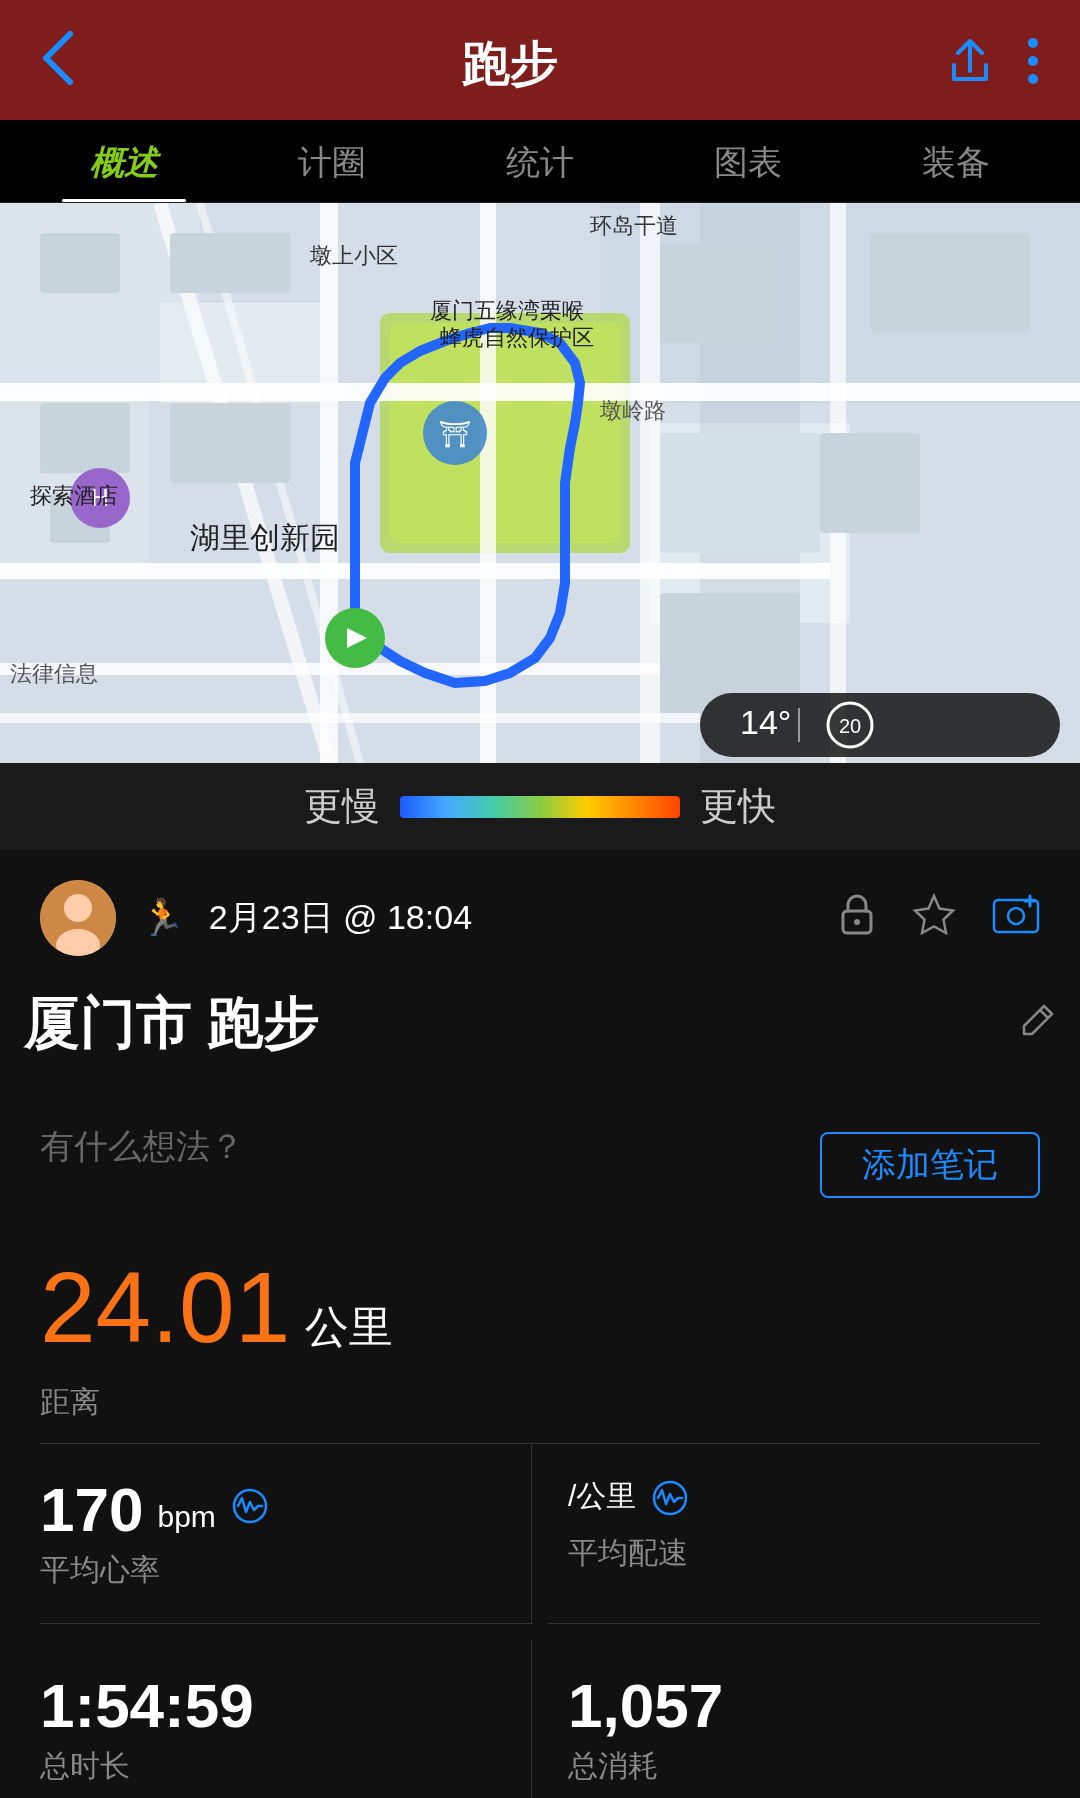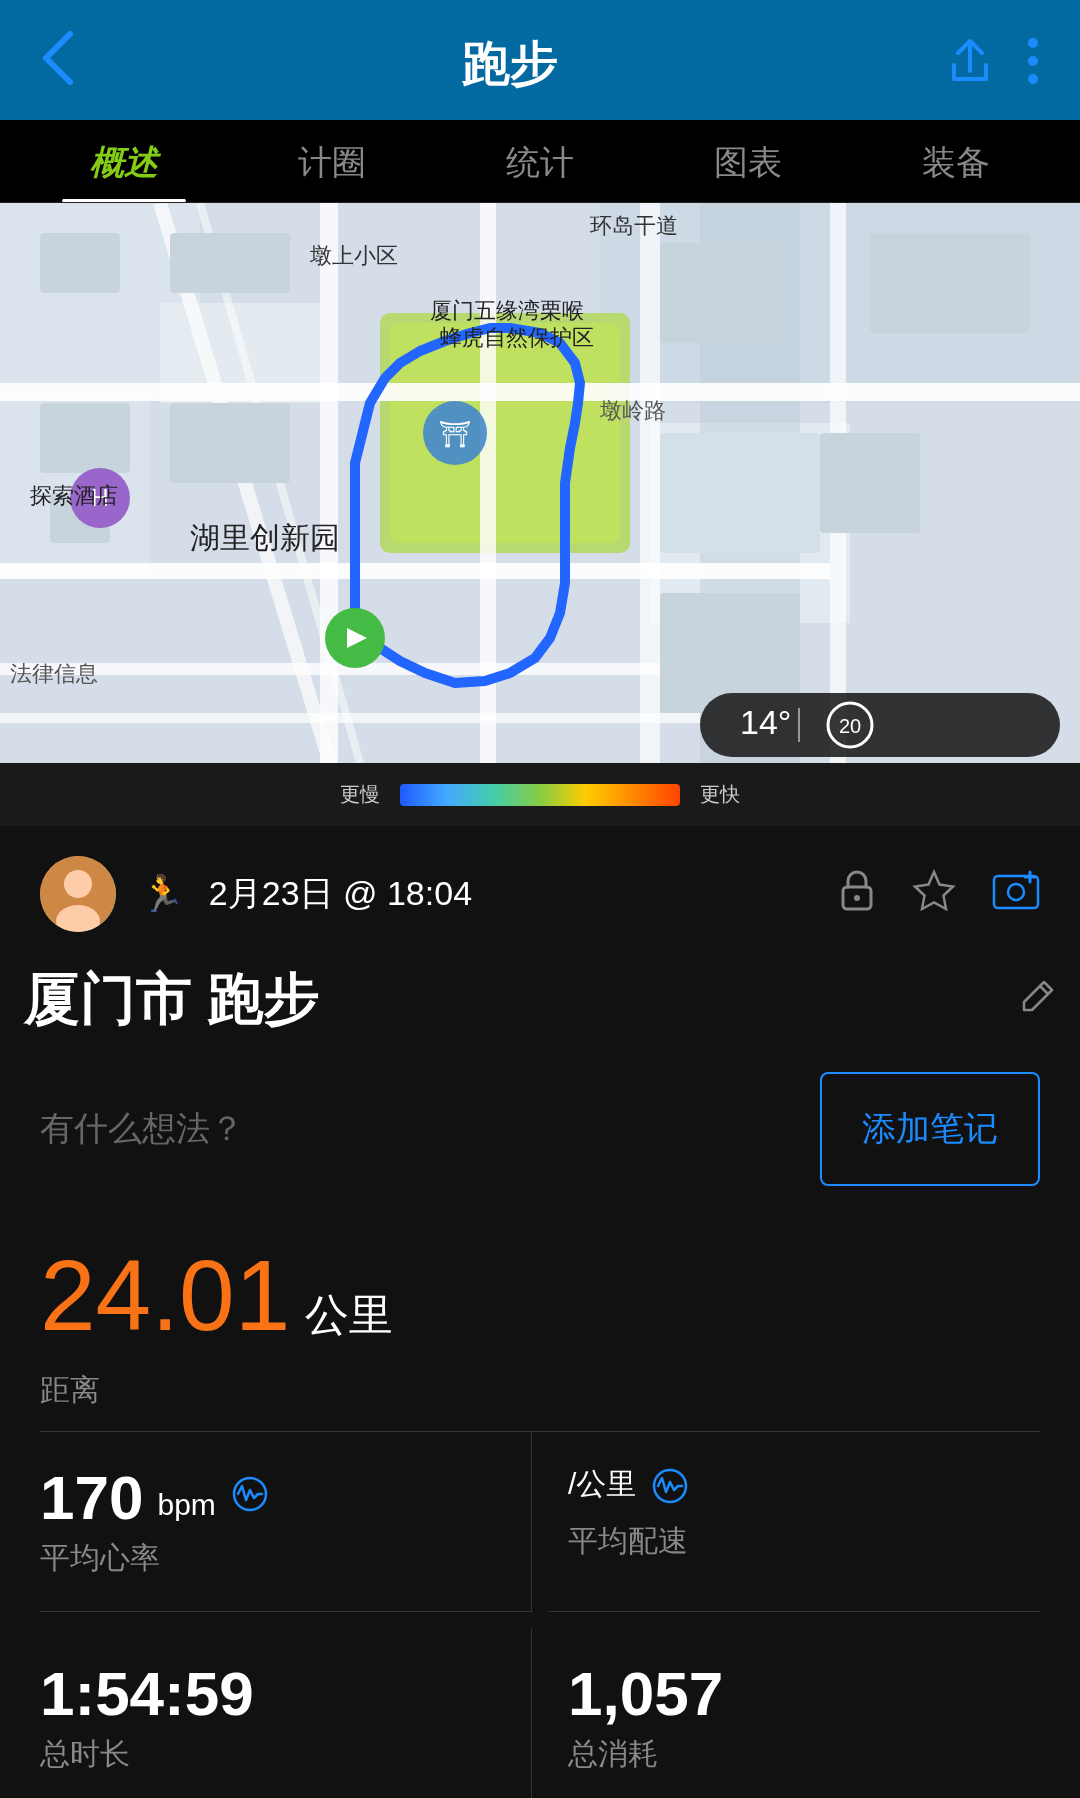--- a/index.html
+++ b/index.html
@@ -12,21 +12,21 @@
       min-height: 1798px;
       overflow-x: hidden;
     }
 
     
     .header {
       display: flex;
       align-items: center;
       justify-content: space-between;
       padding: 28px 40px 20px;
-      background: #0369a1;
+      background: #7f1d1d;
     }
     .header-title {
       font-size: 48px;
       font-weight: 600;
       color: #fff;
     }
     .header-icons {
       display: flex;
       gap: 30px;
       align-items: center;
@@ -98,21 +98,21 @@
     
     .speed-bar {
       background: #1a1a1a;
       padding: 18px 40px;
       display: flex;
       align-items: center;
       justify-content: center;
       gap: 20px;
     }
     .speed-label {
-      font-size: 20px;
+      font-size: 38px;
       color: #ccc;
     }
 
     
     .activity-meta {
       display: flex;
       align-items: center;
       padding: 30px 40px 10px;
       gap: 24px;
       background: #111;
@@ -176,24 +176,25 @@
       background: #111;
     }
     .notes-placeholder {
       font-size: 34px;
       color: #666;
     }
     .add-note-btn {
       border: 2px solid #1a8cff;
       color: #1a8cff;
       background: transparent;
-      padding: 32px 40px;
+      padding: 8px 40px;
       font-size: 34px;
       border-radius: 8px;
       cursor: pointer;
+      margin-top: 36px;
     }
 
     
     .stats-section {
       background: #111;
       padding: 20px 40px 0;
     }
     .distance-row {
       padding: 10px 0 20px;
       border-bottom: 1px solid #333;

